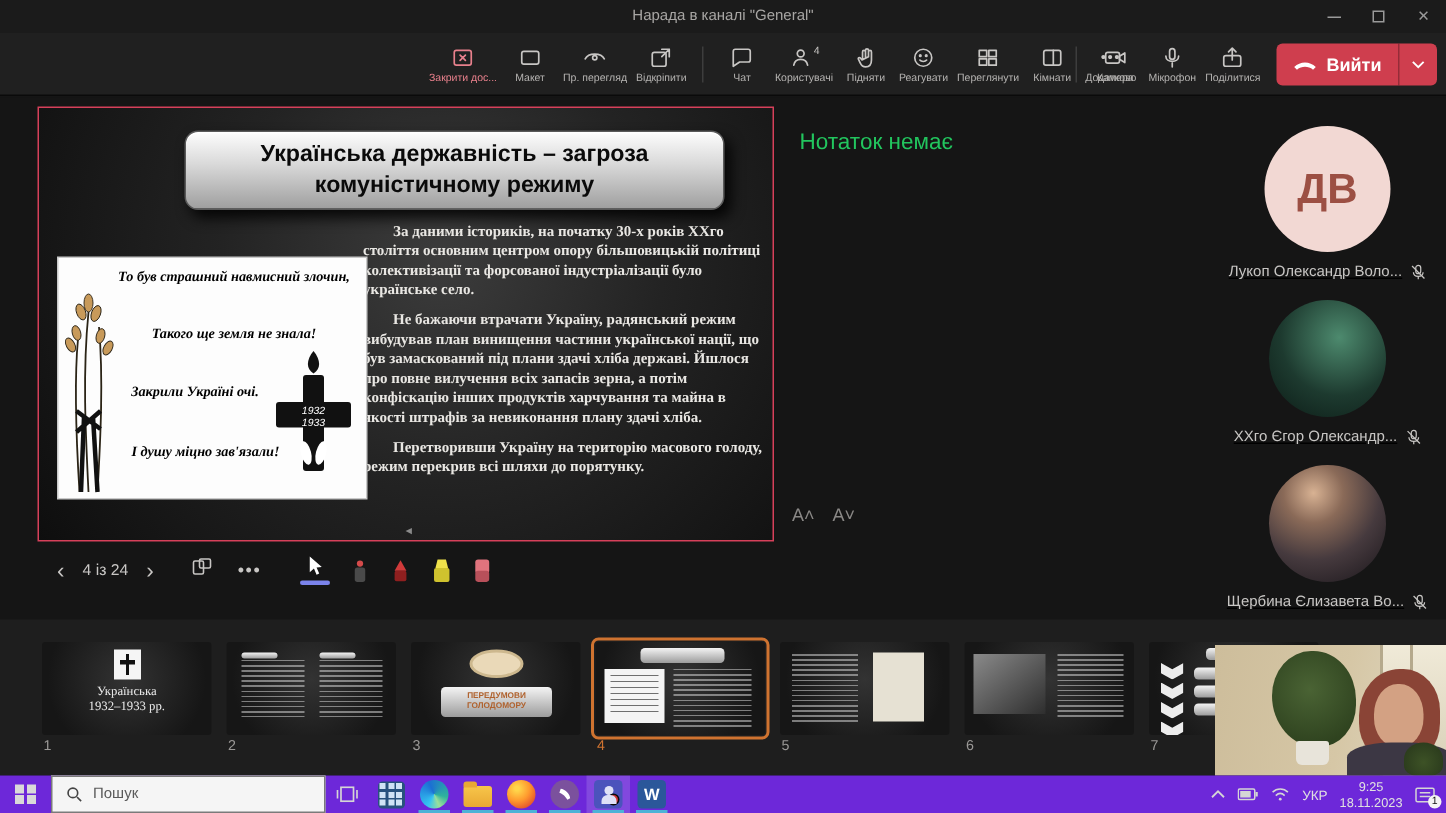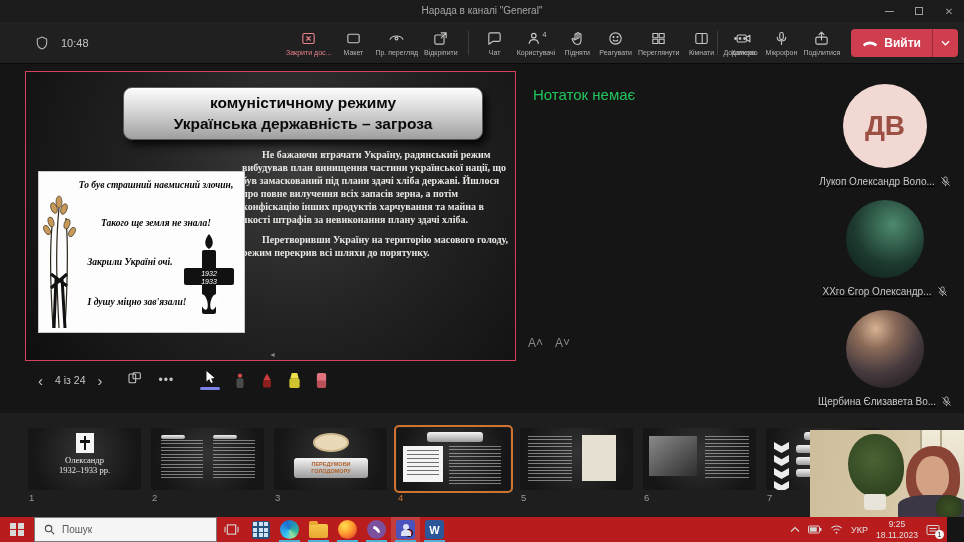--- a/index.html
+++ b/index.html
@@ -99,21 +99,21 @@
   .cam-window { position:absolute; right:0; top:0; width:44px; height:87px; background:linear-gradient(180deg,#f0ead8,#d8cfb6); border-left:2px solid #b5a98c; }
   .cam-window::after { content:""; position:absolute; left:18px; top:0; width:2px; height:87px; background:#b5a98c; }
   .cam-plant { position:absolute; left:38px; top:4px; width:56px; height:64px; background:radial-gradient(circle at 45% 40%, #4a6334, #2f431f 75%); border-radius:48% 52% 45% 55%; }
   .cam-pot { position:absolute; left:54px; top:64px; width:22px; height:16px; background:#e8e4da; border-radius:2px 2px 4px 4px; }
   .cam-hair { position:absolute; left:96px; top:16px; width:54px; height:62px; background:#8a4436; border-radius:50% 45% 42% 42%; }
   .cam-face { position:absolute; left:106px; top:26px; width:33px; height:42px; background:#d3a183; border-radius:48% 48% 46% 46%; }
   .cam-body { position:absolute; left:88px; bottom:-2px; width:70px; height:24px; background:#3c3744; border-radius:42% 42% 0 0; }
   .cam-plant2 { position:absolute; right:2px; bottom:0px; width:26px; height:22px; background:radial-gradient(circle at 50% 60%, #3d5226, #26351a); border-radius:50% 50% 30% 30%; }
 
   
-  .taskbar { position:absolute; left:0; right:17px; bottom:0; height:25px; background:#b91c1c; display:flex; align-items:center; z-index:10; }
+  .taskbar { position:absolute; left:0; right:0; bottom:0; height:25px; background:#6d28d9; display:flex; align-items:center; z-index:10; }
   .tb-slot { position:relative; width:29px; height:25px; display:flex; align-items:center; justify-content:center; }
   .tb-slot.start { width:34px; }
   .runline { position:absolute; bottom:0; left:4px; right:4px; height:2px; background:#4db2d6; }
   .tb-slot.active-app { background:rgba(255,255,255,.15); }
   .search-box { width:183px; height:25px; background:#f5f5f5; border:1px solid #7a7a7a; display:flex; align-items:center; gap:7px; padding-left:9px; }
   .search-box span { font-size:10px; color:#5a5a5a; }
   .win-logo { display:grid; grid-template-columns:6px 6px; grid-template-rows:6px 6px; gap:1.5px; }
   .win-logo i { background:#d9d9d9; }
   .icon-folder { position:relative; width:19px; height:14px; background:linear-gradient(180deg,#f7c64a,#e9a834); border-radius:2px; margin-top:3px; }
   .icon-folder::before { content:""; position:absolute; top:-3px; left:0; width:9px; height:4px; background:#e9a834; border-radius:2px 2px 0 0; }
@@ -149,26 +149,20 @@
       <div class="win-btn">
           <span class="max-box"></span>
         </div>
       <div class="win-btn">
           <span>✕</span>
         </div>
     </div>
   </div>
 
   <div class="toolbar">
-    <div class="tb-left">
-      <svg width="16" height="16" viewBox="0 0 24 24" fill="none" stroke="#b9b7b5" stroke-width="1.6">
-          <path d="M12 3l7 3v6c0 4.5-3 7.5-7 9-4-1.5-7-4.5-7-9V6z"></path>
-        </svg>
-      <span class="timer">10:48</span>
-    </div>
 
     <div class="tb-center">
       <div class="tb-btn danger">
         <svg width="17" height="17" viewBox="0 0 24 24">
             <rect x="4" y="5" width="16" height="14" rx="2"></rect>
             <path d="M9.5 9.5l5 5M14.5 9.5l-5 5"></path>
           </svg>
         <span class="tb-label">Закрити дос...</span>
       </div>
       <div class="tb-btn">
@@ -283,24 +277,25 @@
         </span>
       </div>
     </div>
   </div>
 
   <div class="stage">
     <div class="filmband"></div>
 
     <div class="slide">
       <div class="banner">
+        <div>Українська державність – загроза</div>
         <div>комуністичному режиму</div>
-        <div>Українська державність – загроза</div>
       </div>
       <div class="slide-body">
+        <p>За даними істориків, на початку 30-х років ХХго століття основним центром опору більшовицькій політиці колективізації та форсованої індустріалізації було українське село.</p>
         <p>Не бажаючи втрачати Україну, радянський режим вибудував план винищення частини української нації, що був замаскований під плани здачі хліба державі. Йшлося про повне вилучення всіх запасів зерна, а потім конфіскацію інших продуктів харчування та майна в якості штрафів за невиконання плану здачі хліба.</p>
         <p>Перетворивши Україну на територію масового голоду, режим перекрив всі шляхи до порятунку.</p>
       </div>
       <div class="memorial">
         <svg width="42" height="155" viewBox="0 0 42 155" style="position:absolute;left:0;top:6px;">
           <g stroke="#2b2416" stroke-width="1.2" fill="none">
             <path d="M20 150 C18 110 16 70 20 30"></path>
             <path d="M26 150 C28 115 30 75 27 40"></path>
             <path d="M14 150 C12 118 10 80 13 48"></path>
           </g>
@@ -416,21 +411,21 @@
               <line x1="1.5" y1="1.5" x2="10.5" y2="10.5"></line>
             </svg>
         </div>
       </div>
     </div>
 
     <div class="thumb" style="left:28px;">
       <div class="t1-cross-box">
           <span class="t1-cross"></span>
         </div>
-      <div class="t1-title">Олександр</div>
+      <div class="t1-title">Українська</div>
       <div class="t1-title">1932–1933 рр.</div>
     </div>
     <div class="thumb" style="left:151px;">
       <div class="tstripes" style="position:absolute;left:10px;top:12px;width:42px;height:38px;"></div>
       <div class="tstripes" style="position:absolute;left:62px;top:12px;width:42px;height:38px;"></div>
       <div class="mini-banner" style="position:absolute;left:10px;top:7px;width:24px;height:4px;"></div>
       <div class="mini-banner" style="position:absolute;left:62px;top:7px;width:24px;height:4px;"></div>
     </div>
     <div class="thumb" style="left:274px;">
       <div style="position:absolute;left:39px;top:5px;width:36px;height:19px;border-radius:50%;background:#ead9b8;border:2px solid #cdb88e;"></div>

